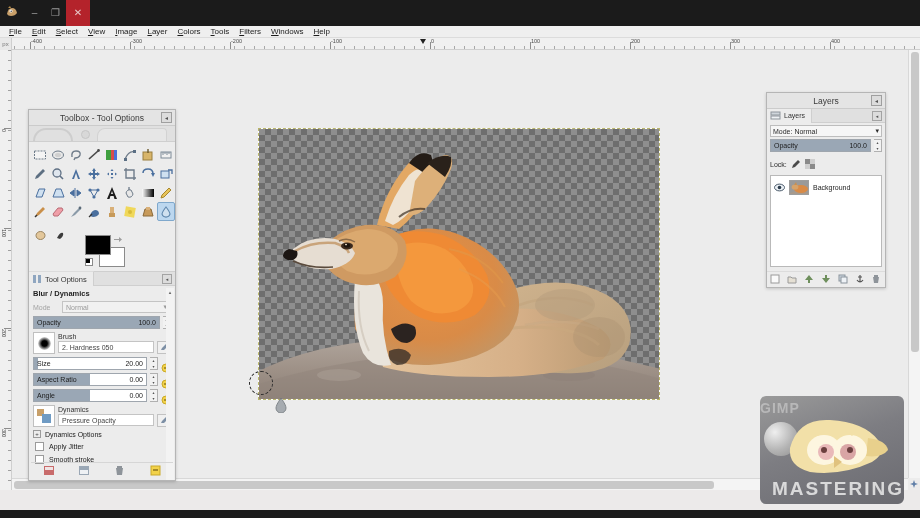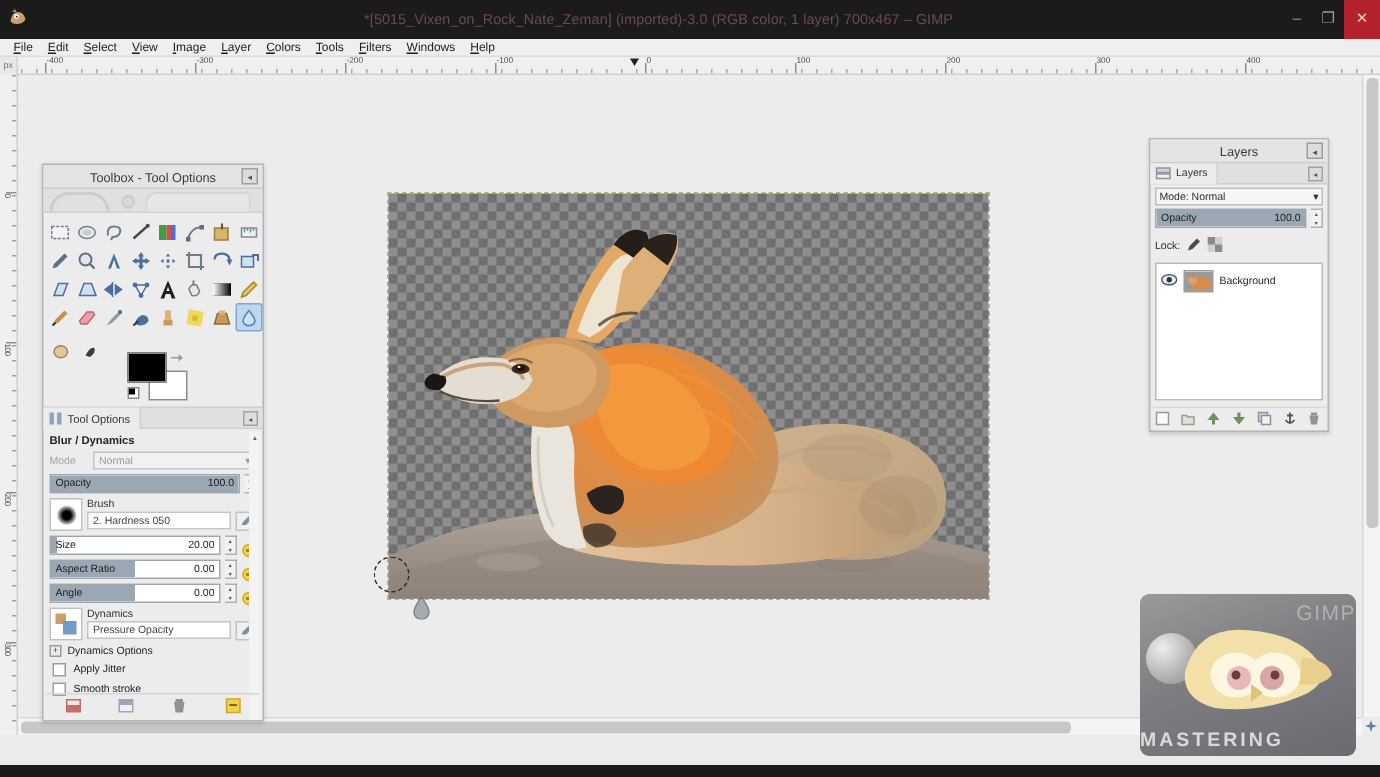--- a/index.html
+++ b/index.html
@@ -306,26 +306,26 @@
   }
   .lay-footer div { width: 12px; height: 12px; display: flex; align-items: center; justify-content: center; }
 
   
   #watermark {
     position: absolute; left: 760px; top: 396px; width: 144px; height: 108px;
     border-radius: 6px; overflow: hidden;
     background: linear-gradient(160deg, #9a9a9a 0%, #7d7d82 45%, #6a6a70 100%);
   }
   .wm-txt-top {
-    position: absolute; top: 4px; left: 0; right: 0; text-align: right;
-    font-size: 14px; font-weight: normal; color: rgba(215,215,215,.55); letter-spacing: 1px;
+    position: absolute; top: 4px; left: 0; right: 0; text-align: left;
+    font-size: 14px; font-weight: bold; color: rgba(215,215,215,.55); letter-spacing: 1px;
   }
   .wm-txt-bot {
-    position: absolute; bottom: 4px; left: 0; right: 0; text-align: left;
-    font-size: 13px; font-weight: bold; color: rgba(235,235,235,.85); letter-spacing: 2px;
+    position: absolute; bottom: 4px; left: 0; right: 0; text-align: right;
+    font-size: 19px; font-weight: bold; color: rgba(235,235,235,.85); letter-spacing: 2px;
   }
   .wm-owl { position: absolute; left: 12px; top: 14px; }
   .wm-sphere {
     position: absolute; left: 4px; top: 26px; width: 34px; height: 34px; border-radius: 50%;
     background: radial-gradient(circle at 32% 30%, #efefef, #b4b4b4 55%, #8e8e8e 100%);
   }
 </style>
 </head>
 <body>
 
@@ -333,21 +333,20 @@
 
   <div class="titlebar">
     <div class="tb-appicon">
       <svg width="16" height="16" viewBox="0 0 16 16">
         <path d="M3 11 Q4 5 8 5 Q12 5 13 10 Q11 13 7 13 Q4 13 3 11Z" fill="#c9a06a"></path>
         <circle cx="7" cy="8" r="1.6" fill="#fff"></circle>
           <circle cx="7.2" cy="8.2" r=".7" fill="#333"></circle>
         <path d="M4 5 L6 3 L7 5Z" fill="#b8904f"></path>
       </svg>
     </div>
-    <div class="tb-title">*[5015_Vixen_on_Rock_Nate_Zeman] (imported)-3.0 (RGB color, 1 layer) 700x467 – GIMP</div>
     <div class="tb-btns">
       <div class="tb-btn">–</div>
       <div class="tb-btn">❐</div>
       <div class="tb-btn close">✕</div>
     </div>
   </div>
 
   <div class="menubar" id="menubar">
       <div class="menu-item"><u>F</u>ile</div>
       <div class="menu-item"><u>E</u>dit</div>

